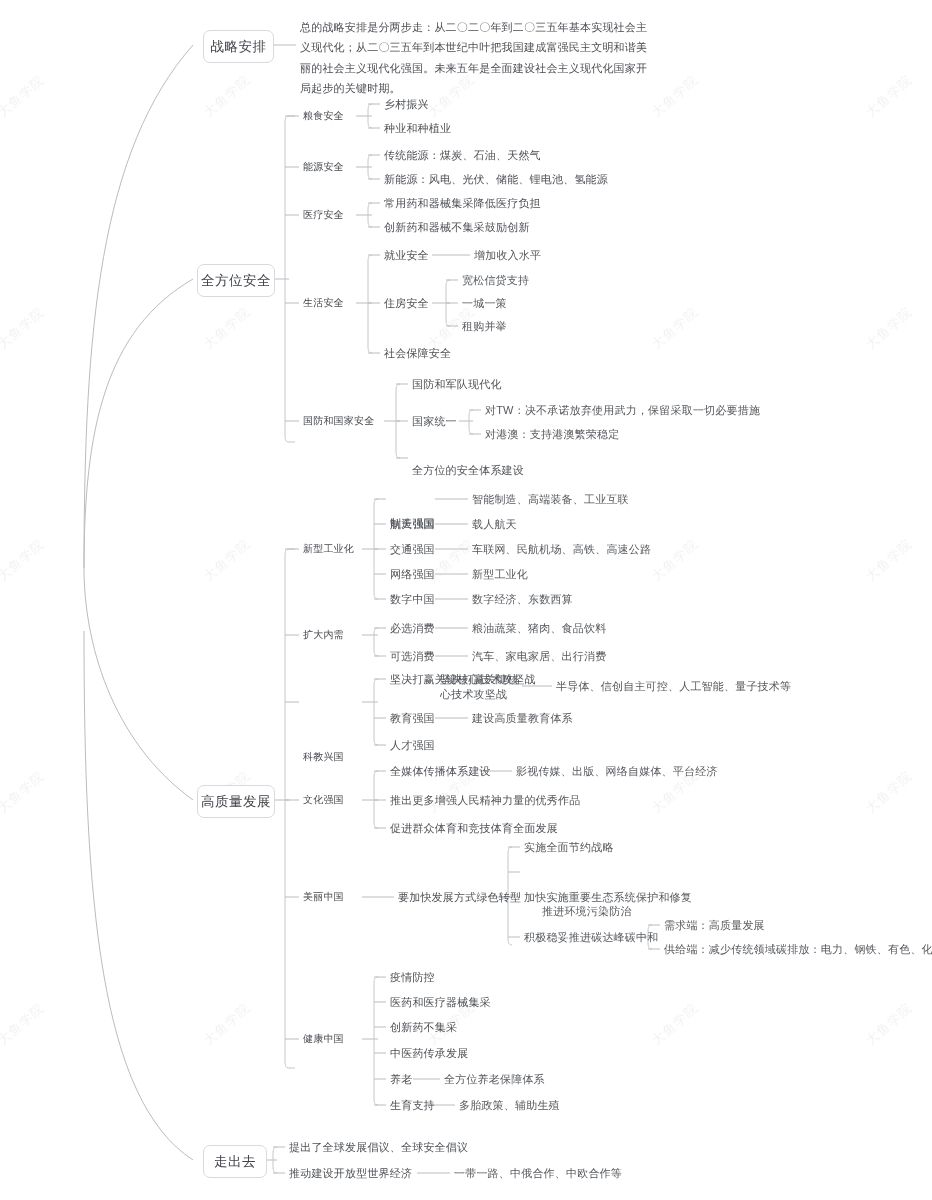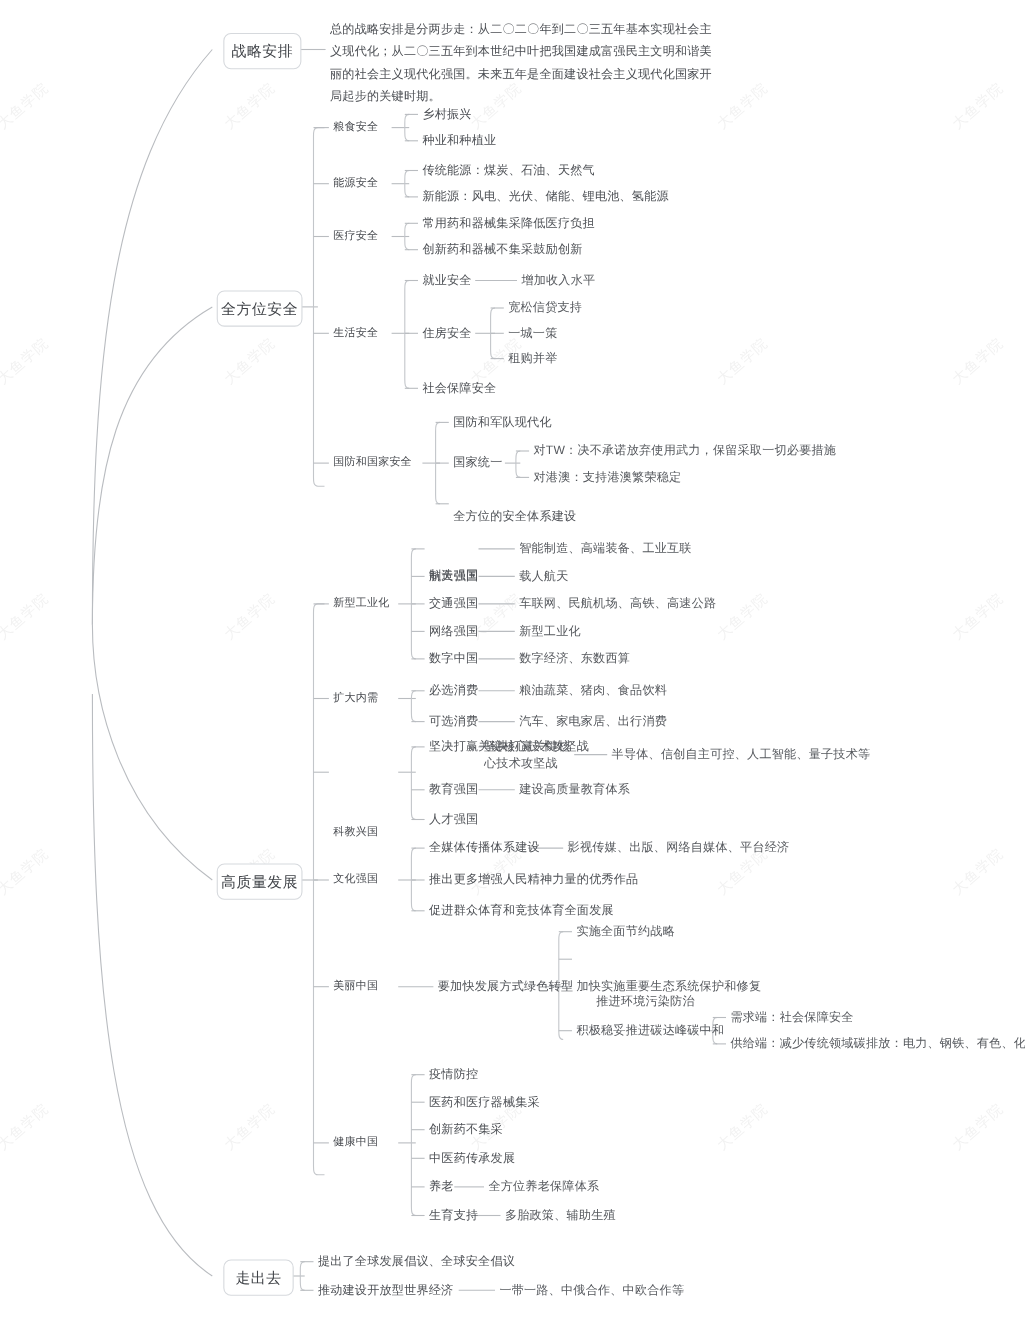--- a/index.html
+++ b/index.html
@@ -301,21 +301,21 @@
   <div class="node lbl l4" style="left:516px;top:764px;">影视传媒、出版、网络自媒体、平台经济</div>
   <div class="node lbl l3" style="left:390px;top:793px;">推出更多增强人民精神力量的优秀作品</div>
   <div class="node lbl l3" style="left:390px;top:821px;">促进群众体育和竞技体育全面发展</div>
 
   <div class="node lbl l2" style="left:303px;top:890px;">美丽中国</div>
   <div class="node lbl l3" style="left:398px;top:890px;">要加快发展方式绿色转型</div>
   <div class="node lbl l4" style="left:524px;top:840px;">实施全面节约战略</div>
   <div class="node lbl l4" style="left:524px;top:904px;margin-left:18px;">推进环境污染防治</div>
   <div class="node lbl l4" style="left:524px;top:890px;">加快实施重要生态系统保护和修复</div>
   <div class="node lbl l4" style="left:524px;top:930px;">积极稳妥推进碳达峰碳中和</div>
-  <div class="node lbl l4" style="left:664px;top:918px;">需求端：社会保障安全</div>
+  <div class="node lbl l4" style="left:664px;top:918px;">需求端：高质量发展</div>
   <div class="node lbl l4" style="left:664px;top:942px;">供给端：减少传统领域碳排放：电力、钢铁、有色、化工</div>
 
   <div class="node lbl l2" style="left:303px;top:1032px;">健康中国</div>
   <div class="node lbl l3" style="left:390px;top:970px;">疫情防控</div>
   <div class="node lbl l3" style="left:390px;top:995px;">医药和医疗器械集采</div>
   <div class="node lbl l3" style="left:390px;top:1020px;">创新药不集采</div>
   <div class="node lbl l3" style="left:390px;top:1046px;">中医药传承发展</div>
   <div class="node lbl l3" style="left:390px;top:1072px;">养老</div>
   <div class="node lbl l4" style="left:444px;top:1072px;">全方位养老保障体系</div>
   <div class="node lbl l3" style="left:390px;top:1098px;">生育支持</div>

